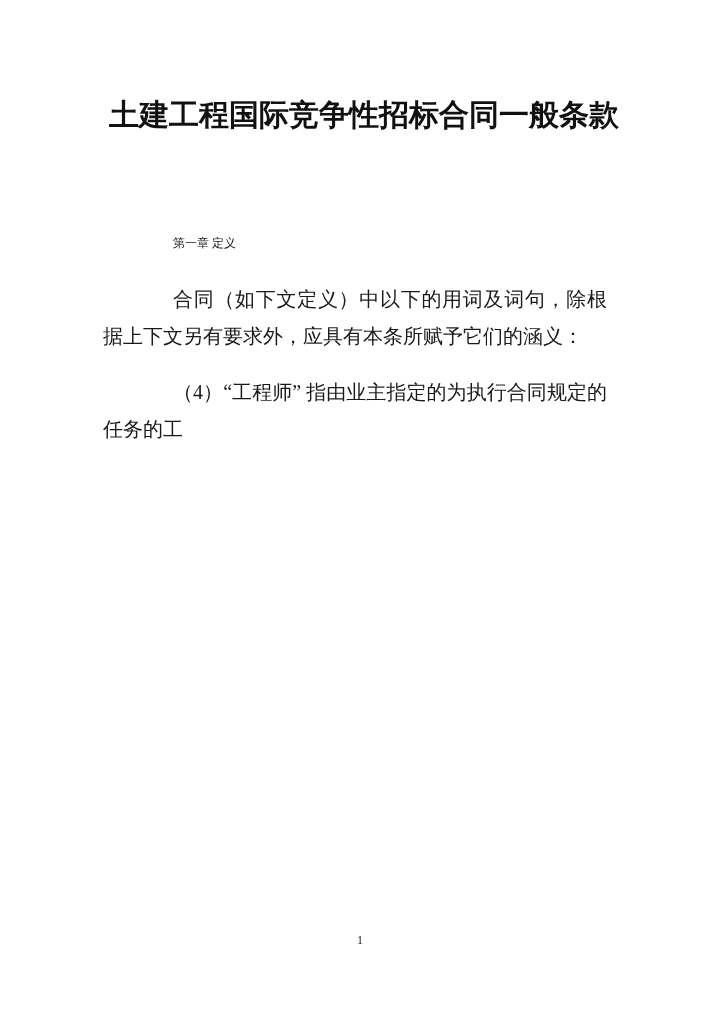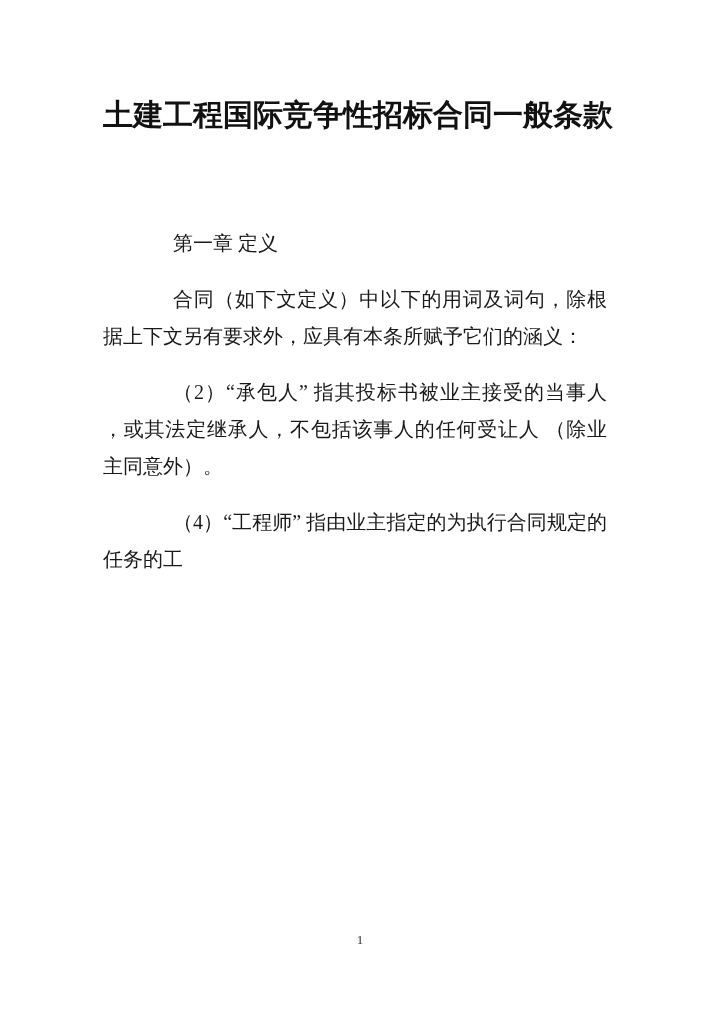--- a/index.html
+++ b/index.html
@@ -21,27 +21,27 @@
     left: 103px;
     top: 95px;
     width: 516px;
   }
   .doc-title {
     margin: 0 0 90px 0;
     font-family: "Liberation Sans", sans-serif;
     font-weight: bold;
     font-size: 30px;
     line-height: 40px;
-    text-align: left;
+    text-align: right;
     white-space: nowrap;
     color: #111111;
   }
   .heading {
     margin: 0 0 19px 70px;
-    font-size: 20px;
+    font-size: 12px;
     line-height: 37px;
     font-weight: normal;
   }
   .para {
     margin: 0 12px 19px 0;
     font-size: 20px;
     line-height: 37px;
     text-indent: 70px;
     text-align: justify;
     text-justify: inter-ideograph;
@@ -64,19 +64,18 @@
   }
 </style>
 </head>
 <body>
 
 <div class="page">
   <div class="content">
     <h1 class="doc-title">土建工程国际竞争性招标合同一般条款</h1>
     <p class="heading">第一章 定义</p>
     <p class="para">合同（如下文定义）中以下的用词及词句，除根据上下文另有要求外，应具有本条所赋予它们的涵义：</p>
-    <p class="para">（2）“承包人” 指其投标书被业主接受的当事人 ，或其法定继承人，不包括该事人的任何受让人 （除业主同意外）。</p>
     <p class="para">（4）“工程师” 指由业主指定的为执行合同规定的任务的工</p>
   </div>
   <div class="footer">
     <span class="page-number">1</span>
   </div>
 </div>
 
 </body></html>

